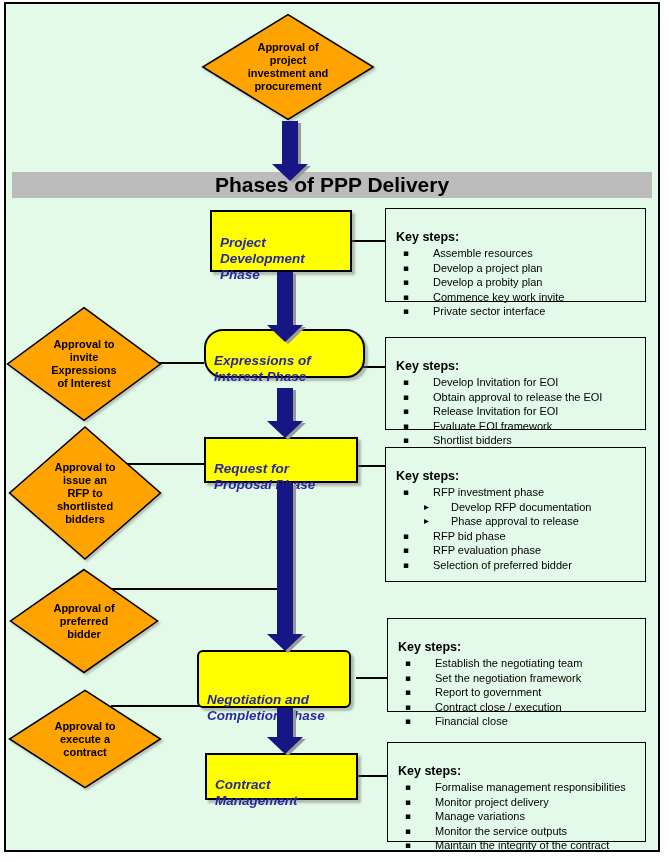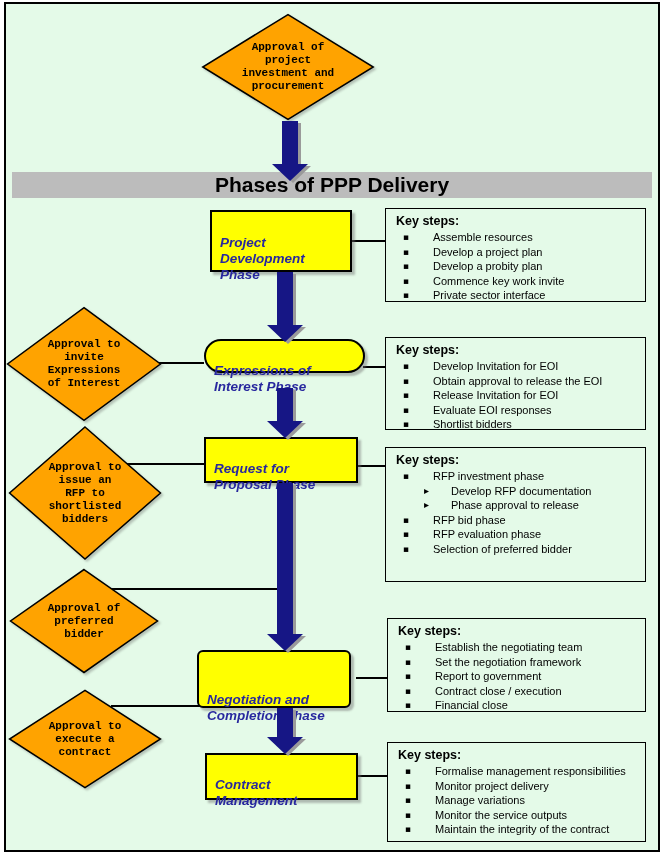--- a/index.html
+++ b/index.html
@@ -18,21 +18,21 @@
 
   
   .banner {
     left:6px; top:168px; width:640px; height:26px;
     background:var(--banner-fill,#BCBCBC);
     display:flex; align-items:center; justify-content:center;
     font-size:21px; font-weight:bold; color:#000; z-index:2;
   }
 
   
-  .diamond { z-index:4;font-family:Liberation Mono, monospace; }
+  .diamond { z-index:4; }
   .diamond svg { position:absolute; left:0; top:0; width:100%; height:100%;
     filter:drop-shadow(2px 2px 1px rgba(90,90,90,0.35)); }
   .diamond polygon { fill:var(--diamond-fill,#FFA300); stroke:#000; }
   .diamond-label {
     position:absolute; inset:0; display:flex; align-items:center; justify-content:center;
     text-align:center; font-size:11px; font-weight:bold; line-height:13px; color:#000;
     white-space:pre-line; z-index:1;
   }
   .start-diamond { left:195px; top:9px;  width:174px; height:108px; }
   .d1 { left:0px;  top:302px; width:156px; height:116px; }
@@ -42,33 +42,33 @@
 
   
   .phase {
     background:var(--phase-fill,#FFFF00); border:2px solid #000;
     color:var(--phase-text,#28289E); font-weight:bold; font-style:italic;
     font-size:13.5px; line-height:16px; padding:6px 8px;
     box-shadow:3px 3px 2px rgba(110,110,110,0.45); z-index:3;
     white-space:pre-line;
   }
   .p0 { left:204px; top:206px; width:142px; height:62px; padding-top:7px; }
-  .p1 { left:198px; top:335px; width:161px; height:34px;border-radius:19px; }
+  .p1 { left:198px; top:325px; width:161px; height:49px;border-radius:19px; }
   .p2 { left:198px; top:433px; width:154px; height:46px; }
   .p3 { left:191px; top:646px; width:154px; height:58px; padding-top:24px;border-radius:6px; }
   .p4 { left:199px; top:749px; width:153px; height:47px; }
 
   
   .ks { border:1px solid #000; background:transparent; z-index:3; }
   .k0 { left:379px; top:204px; width:261px; height:94px; }
   .k1 { left:379px; top:333px; width:261px; height:93px; }
   .k2 { left:379px; top:443px; width:261px; height:135px; }
   .k3 { left:381px; top:614px; width:259px; height:94px; }
   .k4 { left:381px; top:738px; width:259px; height:100px; }
-  .ks-title { padding:5px 0 1px 10px; font-size:12.5px; font-weight:bold; color:#000; }
+  .ks-title { padding:5px 0 1px 10px; font-size:12.5px; font-weight:bold; color:#000;margin-top:16px; }
   .ks-list { list-style:none; margin:1px 0 0 0; padding:0 4px 0 10px; }
   .ks-item { position:relative; padding-left:37px; font-size:11px; line-height:14.5px; color:#000; }
   .ks-item .bullet { position:absolute; left:7px; top:0; font-size:9px;
     font-family:"DejaVu Sans",sans-serif; }
   .ks-item.level2 { padding-left:55px; }
   .ks-item.level2 .bullet { left:28px; font-size:10px; }
 
   
   .arrow { width:36px; z-index:5; filter:drop-shadow(3px 2px 0 #9a9a9a); }
   .arrow .shaft { position:absolute; left:10px; top:0; width:16px; bottom:16px;
@@ -211,21 +211,21 @@
         <li class="ks-item"><span class="bullet">▪</span><span>Commence key work invite</span></li>
         <li class="ks-item"><span class="bullet">▪</span><span>Private sector interface</span></li>
       </ul>
   </div>
   <div class="ks k1">
     <div class="ks-title">Key steps:</div>
     <ul class="ks-list">
         <li class="ks-item"><span class="bullet">▪</span><span>Develop Invitation for EOI</span></li>
         <li class="ks-item"><span class="bullet">▪</span><span>Obtain approval to release the EOI</span></li>
         <li class="ks-item"><span class="bullet">▪</span><span>Release Invitation for EOI</span></li>
-        <li class="ks-item"><span class="bullet">▪</span><span>Evaluate EOI responses</span></li>
+        <li class="ks-item"><span class="bullet">▪</span><span>Evaluate EOI framework</span></li>
         <li class="ks-item"><span class="bullet">▪</span><span>Shortlist bidders</span></li>
       </ul>
   </div>
   <div class="ks k2">
     <div class="ks-title">Key steps:</div>
     <ul class="ks-list">
         <li class="ks-item"><span class="bullet">▪</span><span>RFP investment phase</span></li>
         <li class="ks-item level2"><span class="bullet">▸</span><span>Develop RFP documentation</span></li>
         <li class="ks-item level2"><span class="bullet">▸</span><span>Phase approval to release</span></li>
         <li class="ks-item"><span class="bullet">▪</span><span>RFP bid phase</span></li>

